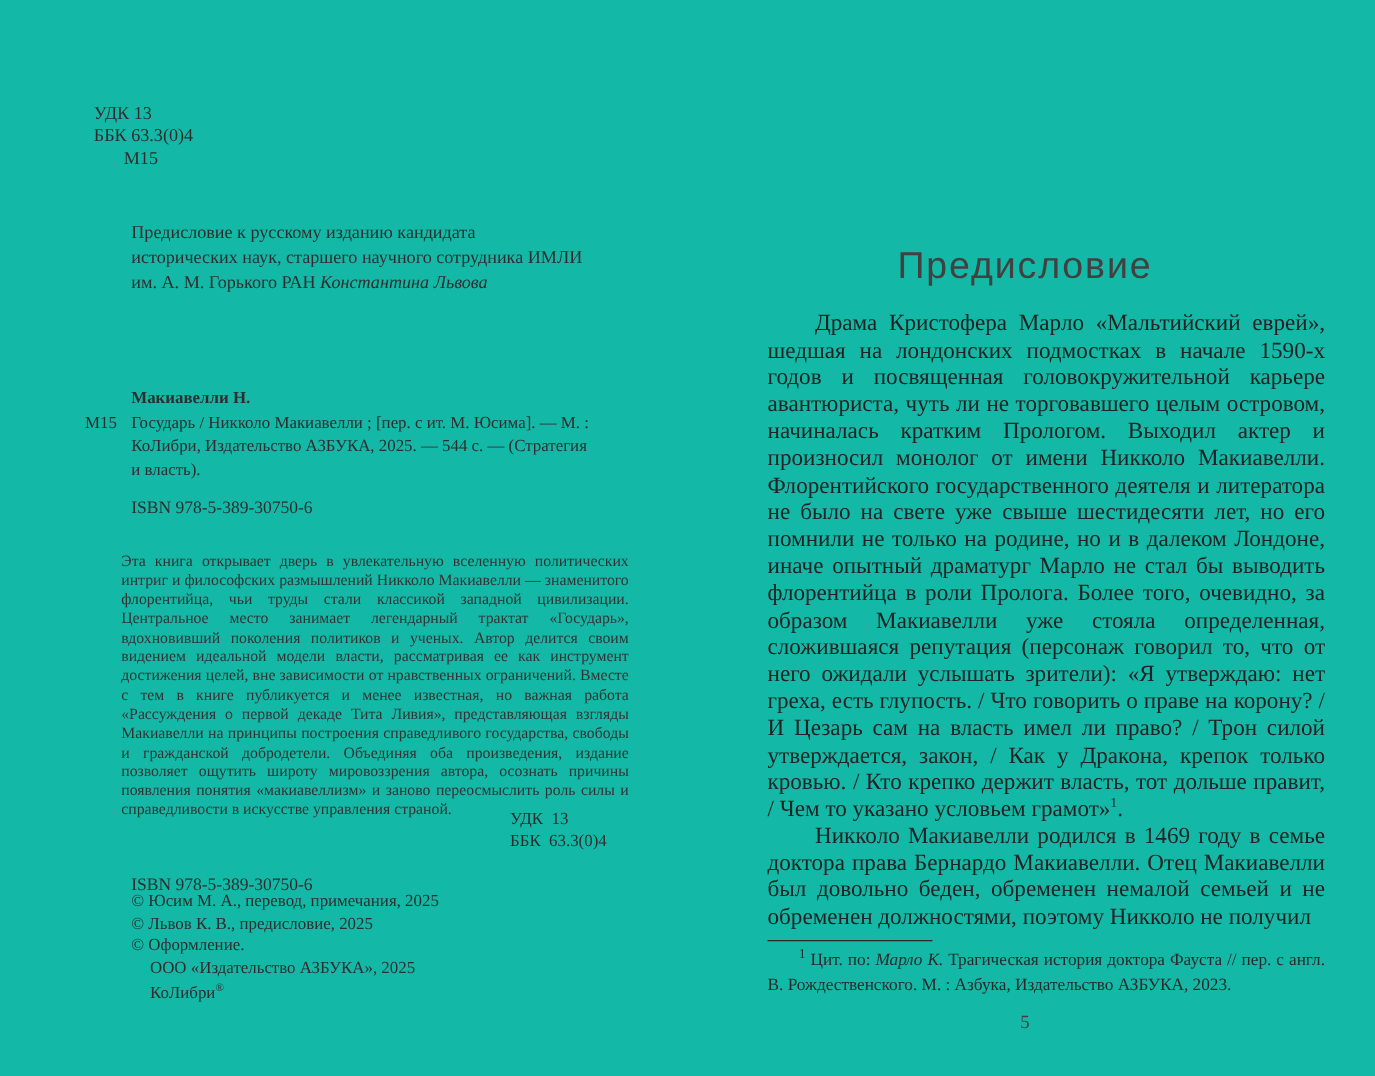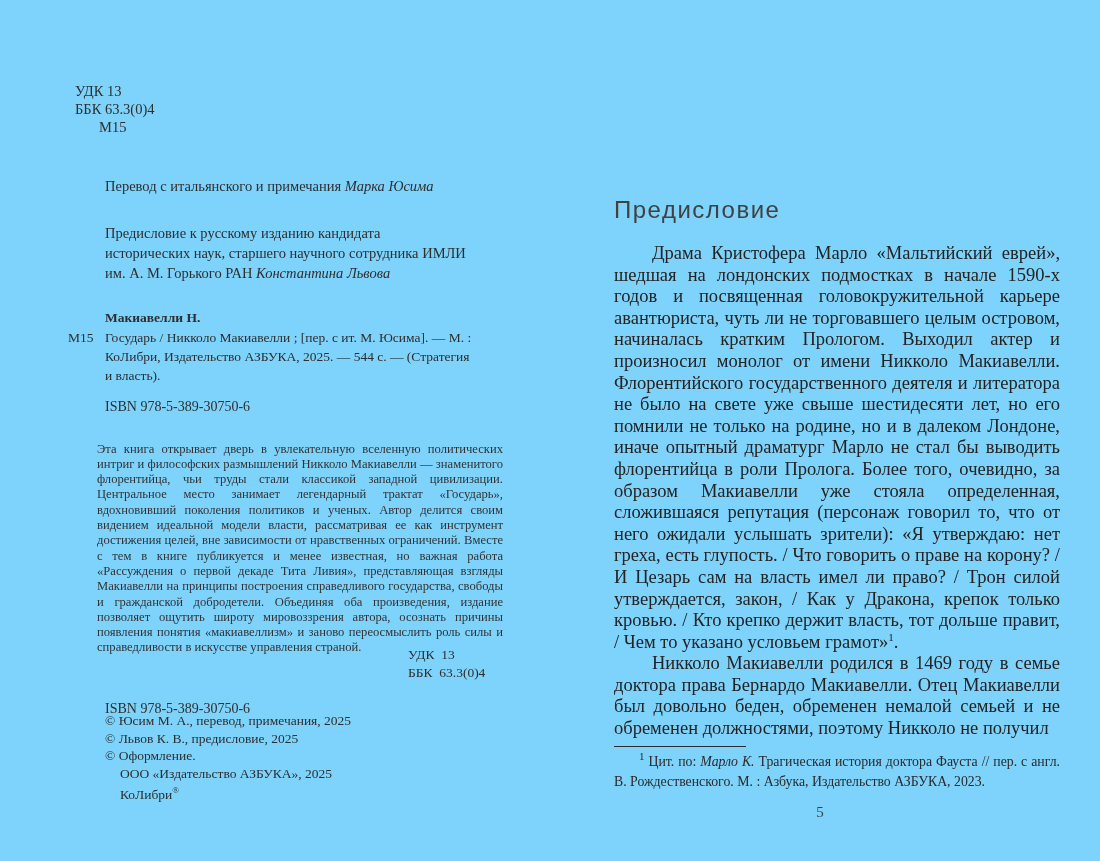--- a/index.html
+++ b/index.html
@@ -1,17 +1,17 @@
 <!DOCTYPE html>
 <html><head>
 <meta charset="utf-8">
 <style>
   html,body{margin:0;padding:0;background:#ffffff;}
   .spread{
-    position:relative;width:1100px;height:861px;background:#7dd3fc;
+    position:relative;width:1100px;height:861px;background:#14b8a6;
     font-family:"Liberation Serif",serif;color:#2e2e2e;overflow:hidden;
   }
   .page{position:absolute;top:0;height:861px;}
   .page-left{left:0;width:550px;}
   .page-right{left:550px;width:550px;}
 
   
   .udk-top{position:absolute;left:75px;top:82px;font-size:14.5px;line-height:18px;}
   .udk-top .indent{margin-left:24px;}
 
@@ -36,22 +36,22 @@
   .isbn2{position:absolute;left:105px;top:687px;font-size:14px;}
 
   .copyright{position:absolute;left:105px;top:712px;font-size:13.5px;line-height:17.6px;}
   .copyright .sub{margin-left:15px;}
   .copyright sup{font-size:9px;vertical-align:super;}
 
   
   .preface{position:absolute;left:64px;top:196px;width:446px;color:#232323;}
   .preface h1{
     font-family:"Liberation Sans",sans-serif;font-weight:300;
-    font-size:24px;letter-spacing:1.5px;color:#414141;
-    text-align:left;margin:0;padding-right:34px;
+    font-size:30px;letter-spacing:1.5px;color:#414141;
+    text-align:center;margin:0;padding-right:34px;
   }
   .preface p.body{
     margin:0;text-align:justify;text-indent:38px;
     font-size:18.5px;line-height:21.6px;
   }
   .preface p.first{margin-top:19px;}
   .preface sup{font-size:11px;vertical-align:super;line-height:0;}
   .fn-rule{width:132px;border:none;border-top:1.5px solid #2a2a2a;margin:6px 0 5px 0;}
   .footnote{
     margin:0;text-align:justify;text-indent:25px;
@@ -68,21 +68,20 @@
 
   <section class="page page-left">
 
     <div class="udk-top">
       <div>УДК 13</div>
       <div>ББК 63.3(0)4</div>
       <div class="indent">М15</div>
     </div>
 
     <div class="imprint">
-      <p><span>Перевод с итальянского и примечания </span><i>Марка Юсима</i></p>
       <p><span>Предисловие к русскому изданию кандидата
 исторических наук, старшего научного сотрудника ИМЛИ
 им. А. М. Горького РАН </span><i>Константина Львова</i></p>
     </div>
 
     <div class="catalog">
       <p class="author">Макиавелли Н.</p>
       <div class="row">
         <span class="code">М15</span>
         <span class="entry">Государь / Никколо Макиавелли ; [пер. с ит. М. Юсима]. — М. :

